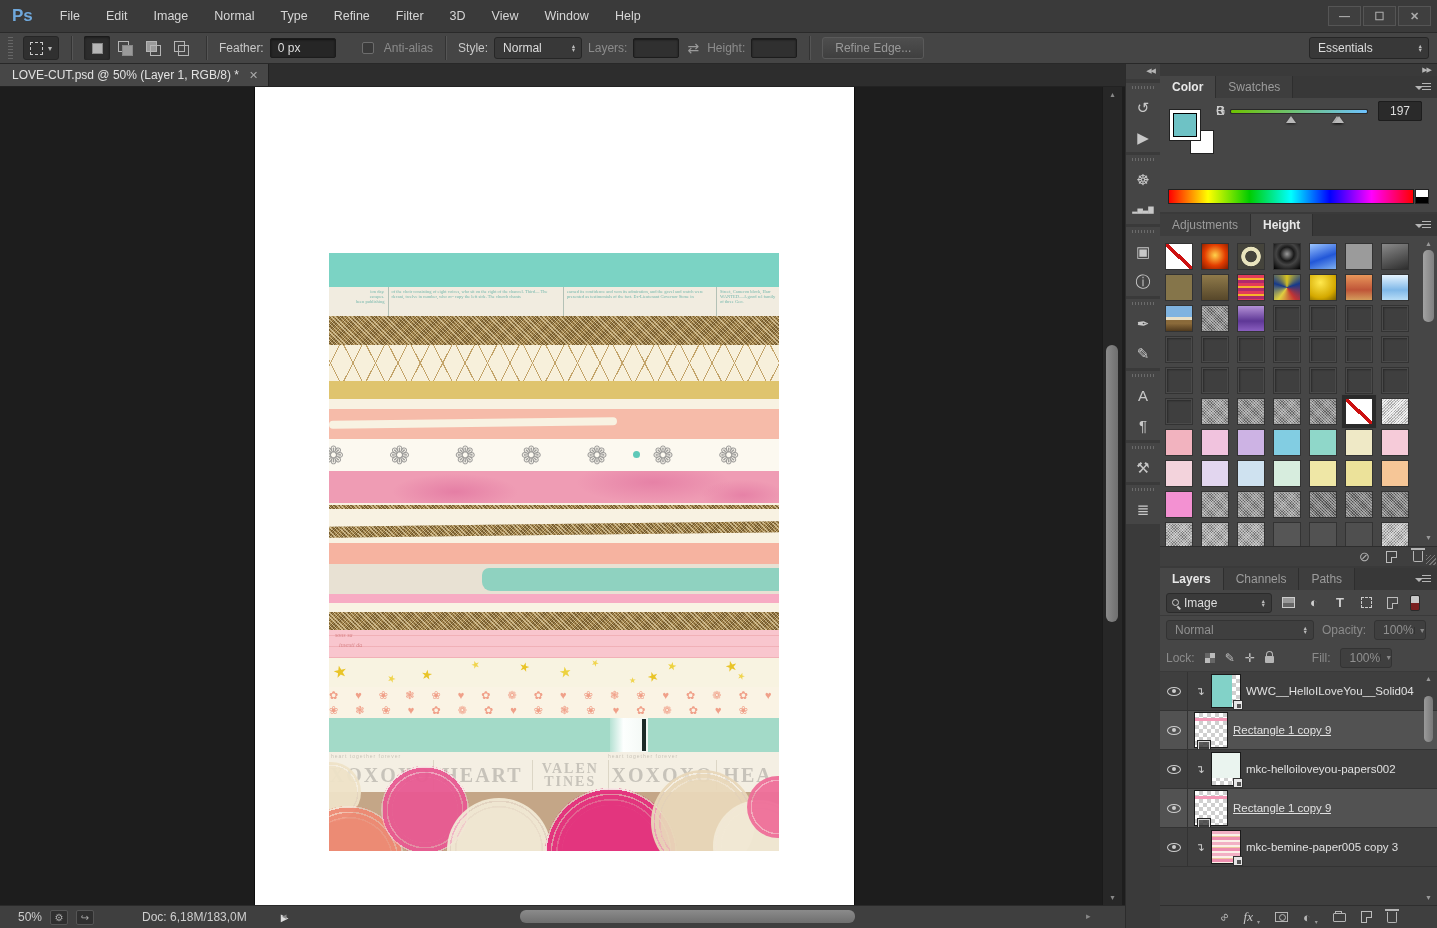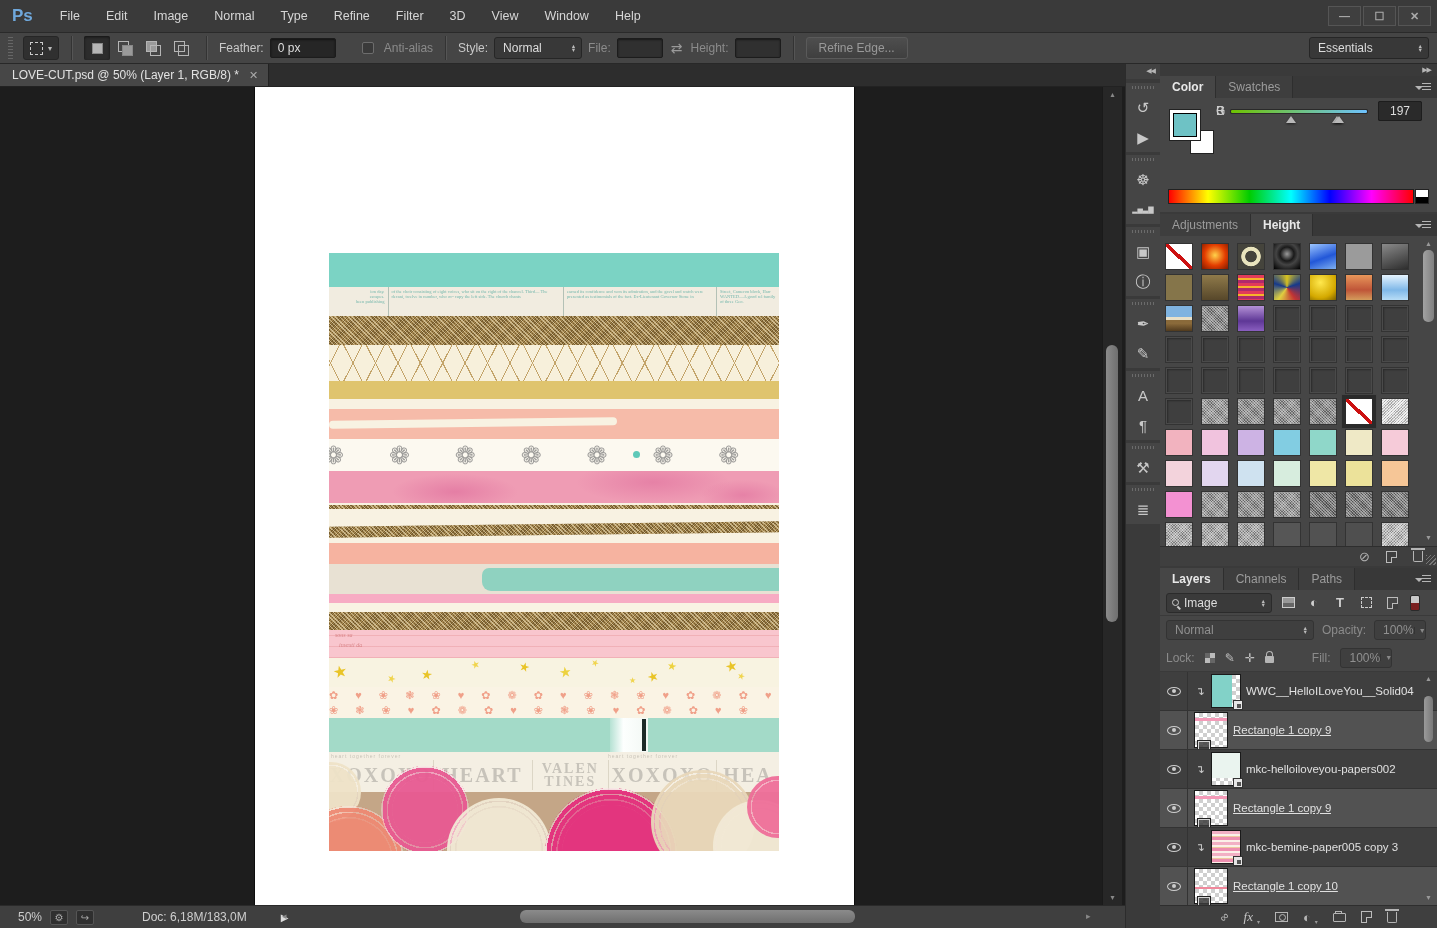--- a/index.html
+++ b/index.html
@@ -254,21 +254,21 @@
     <span class="olabel dim">Anti-alias</span>
     <div class="sep"></div>
     <span class="olabel">Style:</span>
     <div class="oselect" style="width:88px">
       <span>Normal</span>
       <span class="spin">
           <span>▲</span>
           <span>▼</span>
         </span>
     </div>
-    <span class="olabel dim">File:</span>
+    <span class="olabel dim">Layers:</span>
     <div class="oinput dim w46">
         <span></span>
       </div>
     <span class="swapicon">⇄</span>
     <span class="olabel dim">Height:</span>
     <div class="oinput dim w46">
         <span></span>
       </div>
     <div class="sep"></div>
     <div class="obtn">
@@ -860,33 +860,20 @@
             <div class="lrow-body">
               <span class="clip-arrow on">↴</span>
               <span class="lthumb t-sm">
                 <span class="lthumb-fill" style="background: repeating-linear-gradient(rgb(242, 176, 196) 0px, rgb(242, 176, 196) 3px, rgb(251, 240, 232) 3px, rgb(251, 240, 232) 5px, rgb(238, 201, 160) 5px, rgb(238, 201, 160) 6px, rgb(238, 143, 176) 6px, rgb(238, 143, 176) 9px, rgb(251, 240, 232) 9px, rgb(251, 240, 232) 11px);"></span>
                 <span class="badge b-smart"></span>
               </span>
               <span class="lname">mkc-bemine-paper005 copy 3</span>
             </div>
           </div>
 
-          <div class="lrow sel">
-            <div class="lrow-eye">
-              <span class="i-eye"></span>
-            </div>
-            <div class="lrow-body">
-
-              <span class="lthumb t-lg">
-                <span class="lthumb-fill" style="background: linear-gradient(rgba(0, 0, 0, 0) 0px, rgba(0, 0, 0, 0) 52%, rgb(240, 136, 156) 52%, rgb(240, 136, 156) 60%, rgba(0, 0, 0, 0) 60%);"></span>
-                <span class="badge b-vector"></span>
-              </span>
-              <span class="lname u">Rectangle 1 copy 10</span>
-            </div>
-          </div>
         </div>
       <span class="tinyarr" style="top:107px">▲</span>
       <div class="lscroll">
         <div class="lsthumb" style="top:24px;height:46px;"></div>
       </div>
       <span class="tinyarr" style="top:326px">▼</span>
       <div class="lbottom">
         <span class="i-link">∞</span>
         <span class="fxlabel">fx</span>
           <span class="dd7">▾</span>

